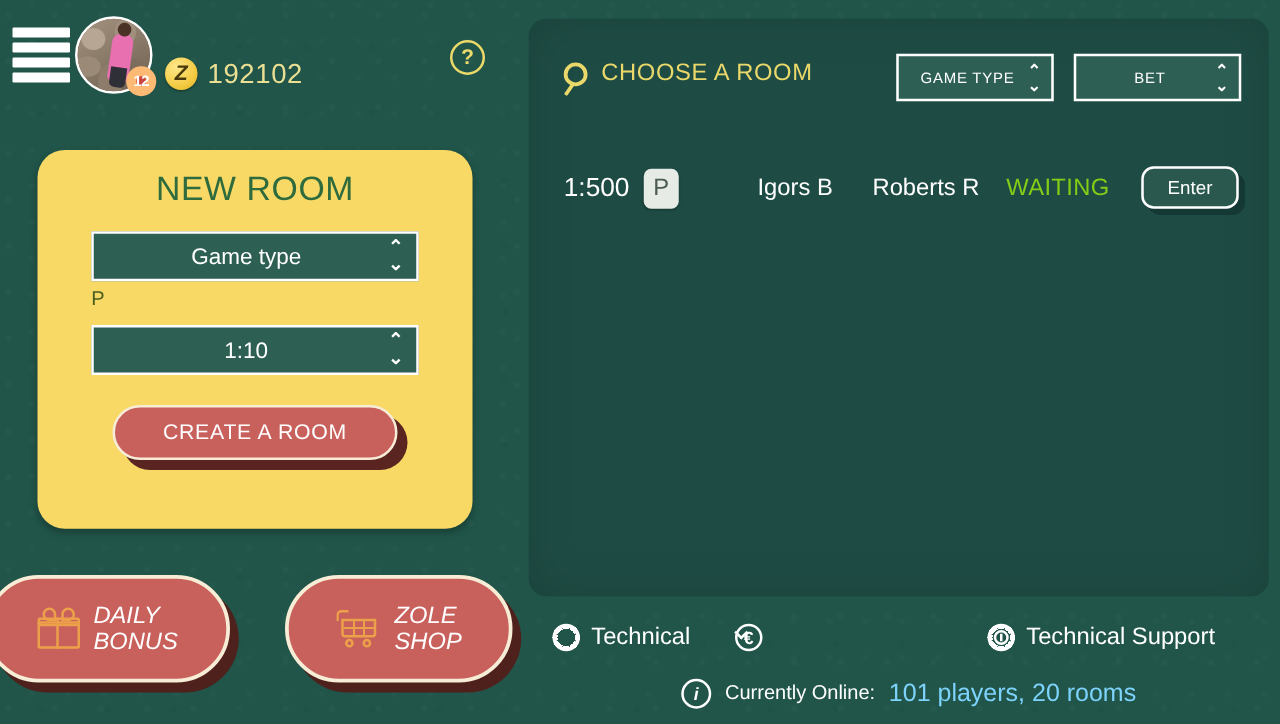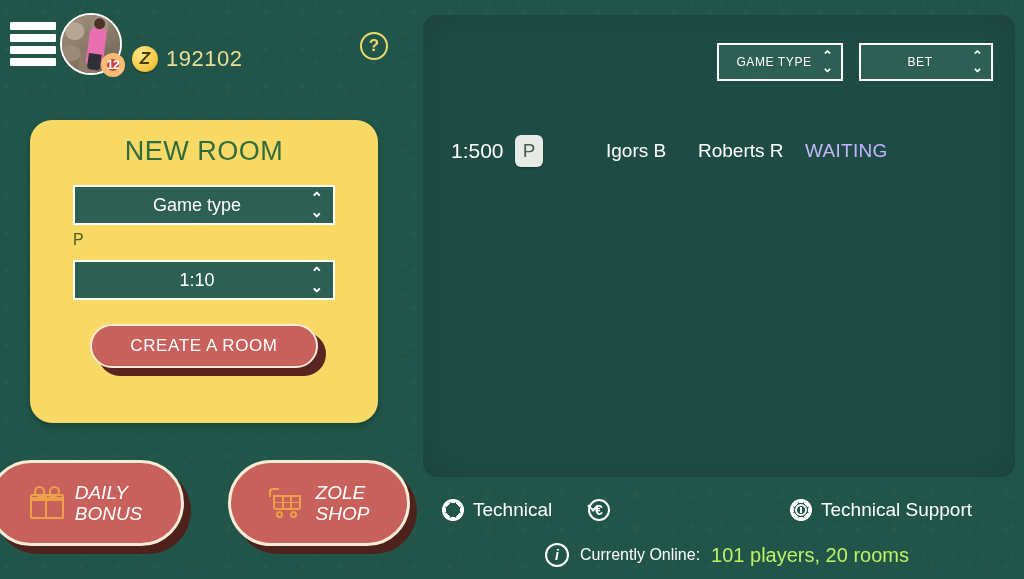--- a/index.html
+++ b/index.html
@@ -75,21 +75,21 @@
     background: #4a3326;
   }
   .avatar .person::after {
     content: ""; position: absolute; left: 2px; top: 27px;
     width: 13px; height: 16px;
     background: #2f2f38; border-radius: 0 0 4px 4px;
   }
   .level-badge {
     position: absolute; right: -3px; bottom: -2px;
     width: 24px; height: 24px; border-radius: 50%;
-    background: #c9453f; border: 6px solid #fdba74;
+    background: #c9453f; border: 8px solid #fdba74;
     color: #fff; font-size: 12px; font-weight: bold;
     display: flex; align-items: center; justify-content: center;
     letter-spacing: -0.5px;
   }
   .user-name {
     position: absolute; left: 132px; top: 17px;
     color: #ffffff; font-size: 22px; font-weight: 500;
     white-space: nowrap;
     text-shadow: 0 1px 2px rgba(0,0,0,0.4);
   }
@@ -269,21 +269,21 @@
     position: absolute; left: 92px;
     width: 28px; height: 32px;
     background: #e7ebe6;
     border-radius: 6px;
     color: #4a5b50; font-size: 19px;
     display: flex; align-items: center; justify-content: center;
     box-shadow: 0 1px 2px rgba(0,0,0,0.3);
   }
   .room-player-1 { position: absolute; left: 183px; color: #ffffff; font-size: 19px; }
   .room-player-2 { position: absolute; left: 275px; color: #ffffff; font-size: 19px; }
-  .room-status   { position: absolute; left: 382px; color: #c4b5fd; font-size: 19px; letter-spacing: 0.3px; }
+  .room-status   { position: absolute; left: 382px; color: #84cc16; font-size: 19px; letter-spacing: 0.3px; }
   .enter-wrap {
     position: absolute; left: 490px; top: 10px;
     width: 78px; height: 36px;
   }
   .enter-shadow {
     position: absolute; left: 5px; top: 5px;
     width: 78px; height: 34px;
     background: #143833; border-radius: 10px;
   }
   .enter-btn {
@@ -367,21 +367,21 @@
     z-index: 3;
   }
   .info-icon {
     width: 24px; height: 24px; border-radius: 50%;
     border: 2px solid #ffffff;
     color: #ffffff; font-size: 14px; font-weight: bold;
     display: flex; align-items: center; justify-content: center;
     font-style: italic;
   }
   .online-label { color: #ffffff; font-size: 16px; }
-  .online-value { color: #bef264; font-size: 20px; }
+  .online-value { color: #7dd3fc; font-size: 20px; }
 
   
   .gift-icon { width: 34px; height: 32px; position: relative; }
   .gift-icon .box {
     position: absolute; left: 0; bottom: 0;
     width: 34px; height: 22px;
     border: 2.5px solid #eda04a;
     border-radius: 2px;
   }
   .gift-icon .lid {
@@ -510,20 +510,24 @@
       <div class="w2"></div>
     </div>
     <div class="pill-text">ZOLE
 SHOP</div>
   </div>
 </div>
 
 <div class="room-panel">
 
   <div class="panel-header">
+    <div class="choose-room">
+      <div class="magnifier"></div>
+      <div class="choose-room-label">CHOOSE A ROOM</div>
+    </div>
 
     <div class="filter-box" id="filter-gametype">
       <div class="f-label">GAME TYPE</div>
       <div class="spinner">
         <i>⌃</i>
         <i>⌄</i>
       </div>
     </div>
 
     <div class="filter-box" id="filter-bet">
@@ -534,20 +538,24 @@
       </div>
     </div>
   </div>
 
   <div class="room-row">
     <div class="room-bet">1:500</div>
     <div class="room-type-badge">P</div>
     <div class="room-player-1">Igors B</div>
     <div class="room-player-2">Roberts R</div>
     <div class="room-status">WAITING</div>
+    <div class="enter-wrap">
+      <div class="enter-shadow"></div>
+      <div class="enter-btn">Enter</div>
+    </div>
   </div>
 </div>
 
 <div class="bottom-nav">
   <div class="nav-item" id="nav-settings">
     <div class="gear"></div>
     <span>Technical</span>
   </div>
 
   <div class="nav-item" id="nav-money">

